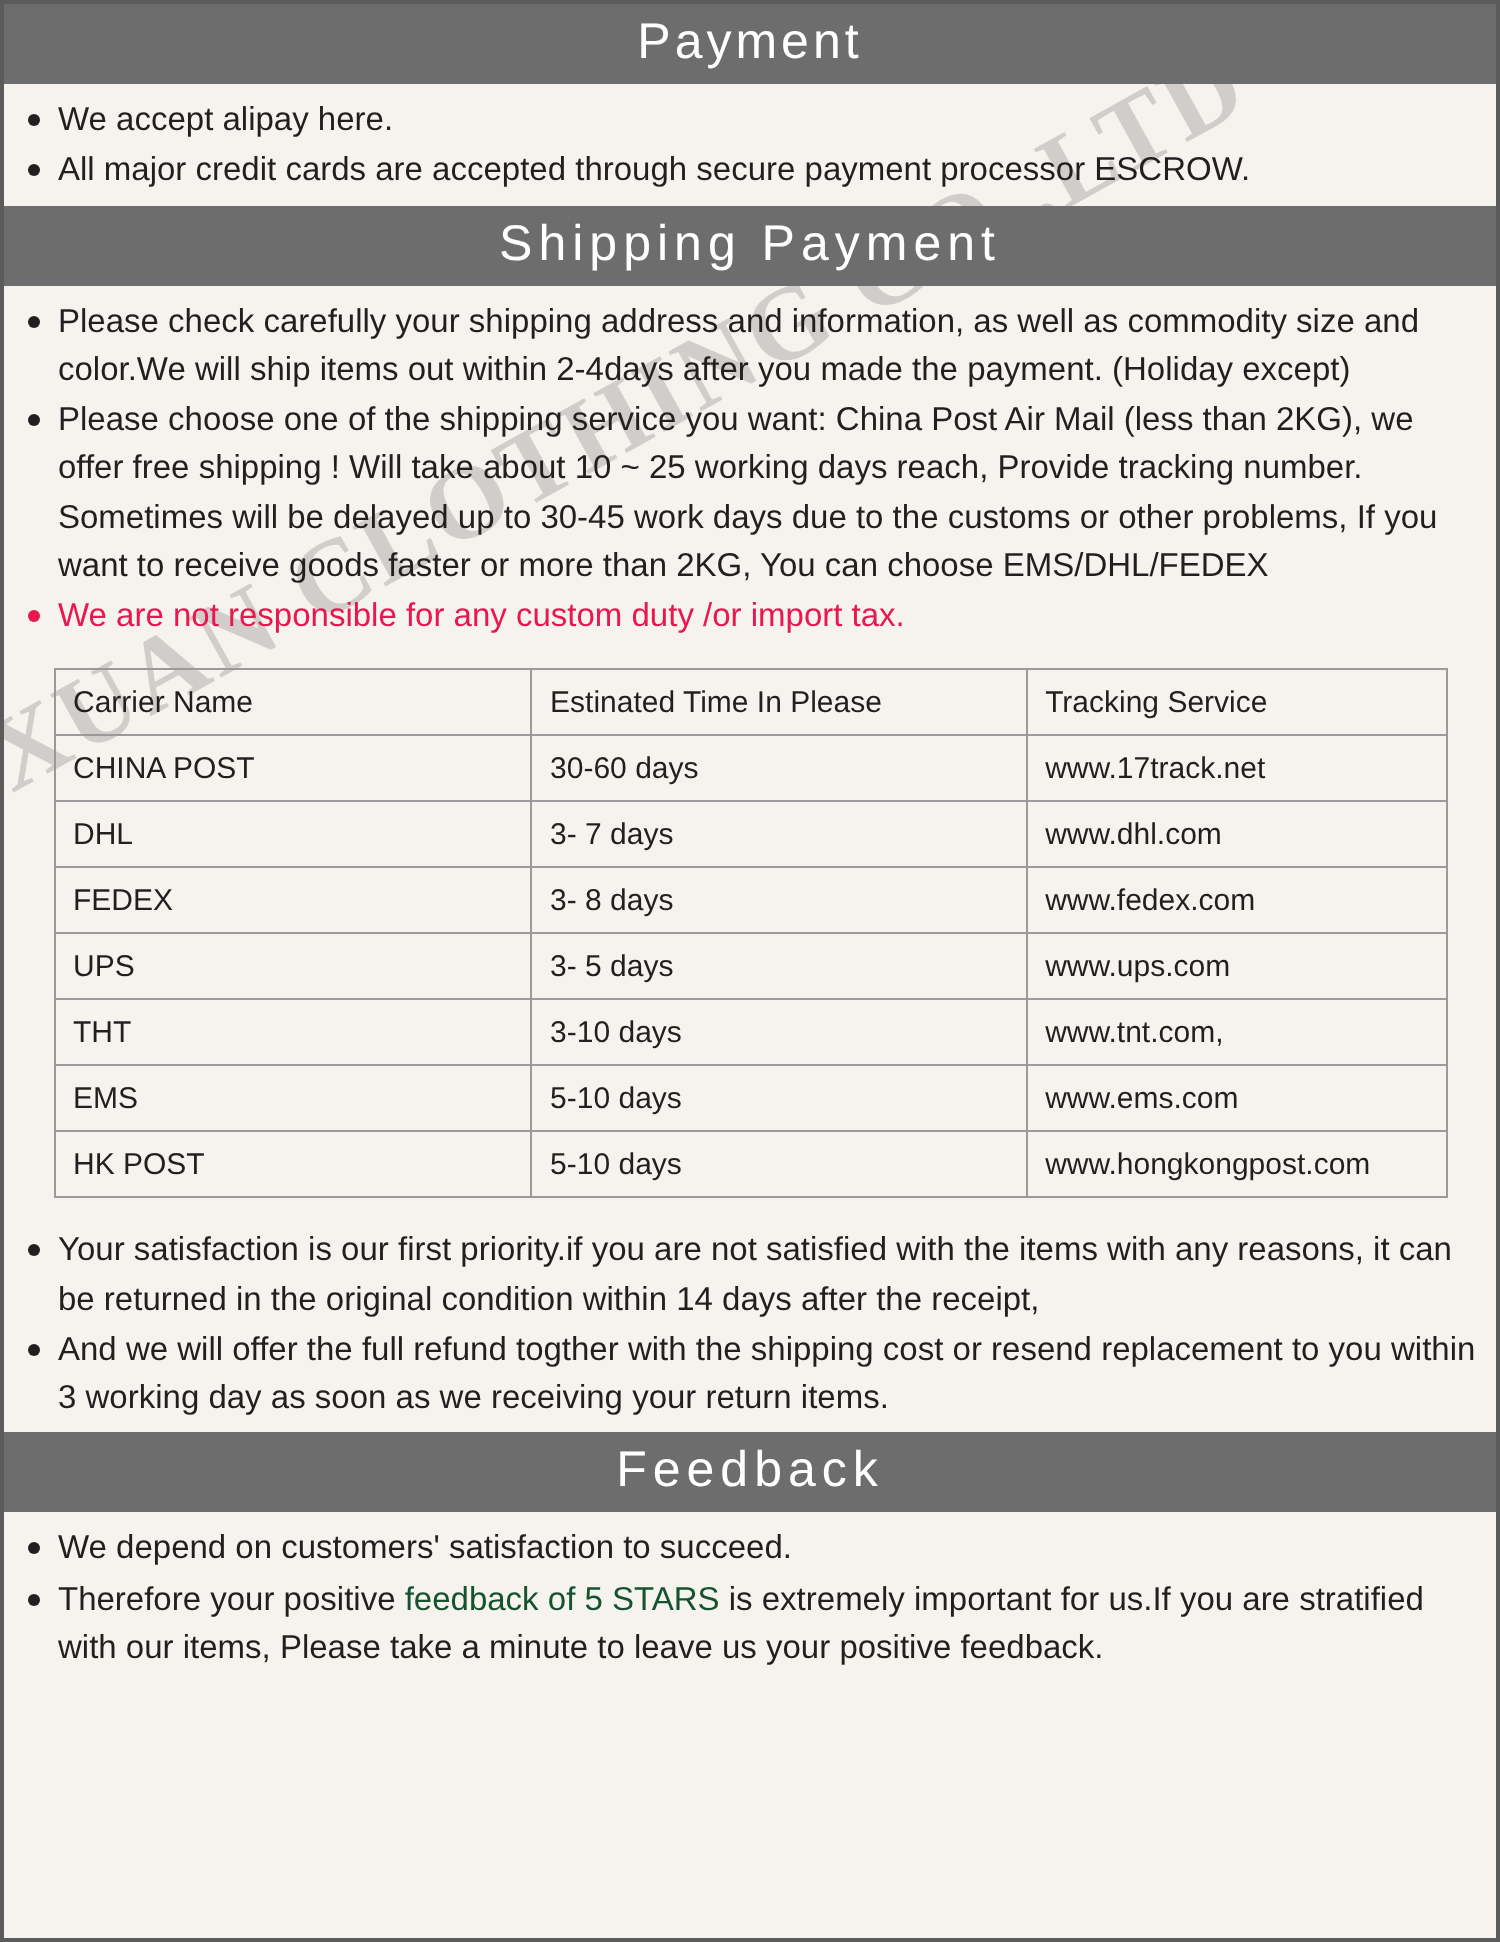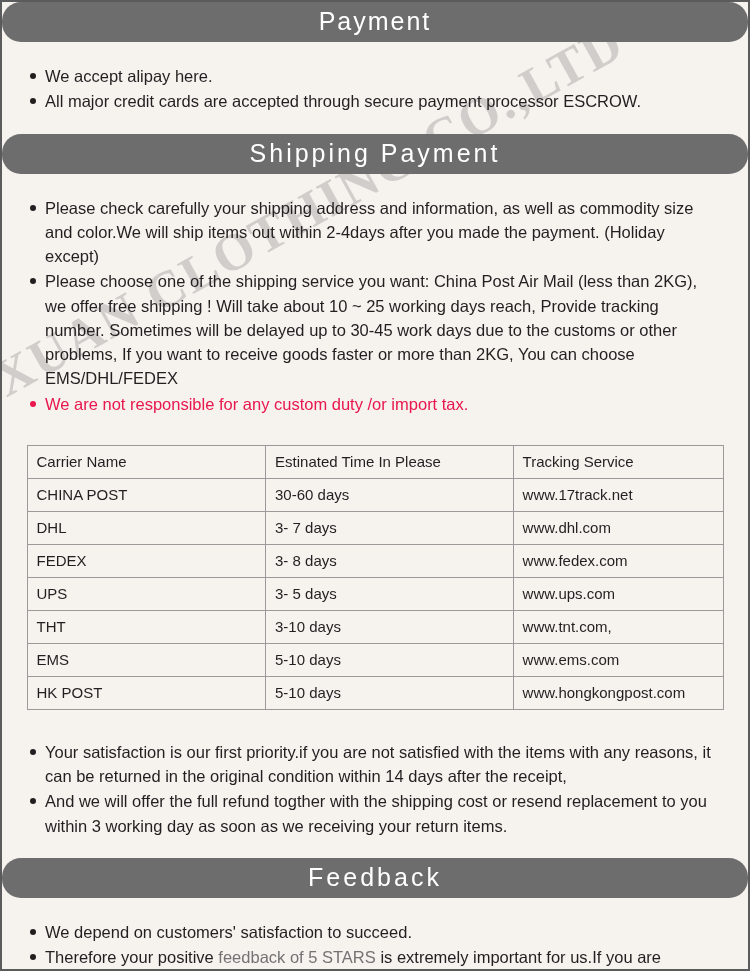--- a/index.html
+++ b/index.html
@@ -46,30 +46,29 @@
     background: #6d6d6d;
     color: #ffffff;
     text-align: center;
     font-size: 25px;
     font-family: "Liberation Sans", sans-serif;
     letter-spacing: 3px;
     padding: 5px 0 6px 0;
     font-weight: normal;
     position: relative;
     z-index: 6;
-    border-radius: 19px;
   }
   .body-block {
     padding: 6px 10px 4px 10px;
     position: relative;
     z-index: 6;
   }
   ul.bullets {
     list-style: none;
-    margin: 16px;
+    margin: 0;
     padding: 0;
   }
   ul.bullets > li {
     position: relative;
     padding-left: 17px;
     font-size: 16.5px;
     line-height: 1.47;
     margin: 0 0 1px 0;
     color: #231f20;
   }
@@ -84,21 +83,21 @@
     background: #231f20;
   }
   ul.bullets > li.red {
     color: #e8174d;
     font-weight: normal;
   }
   ul.bullets > li.red::before {
     background: #e8174d;
   }
   .highlight-red {
-    color: #737373;
+    color: #14532d;
   }
   table.carriers {
     width: 697px;
     margin: 9px auto 8px auto;
     border-collapse: collapse;
     background: transparent;
     position: relative;
     z-index: 6;
   }
   table.carriers th, table.carriers td {

